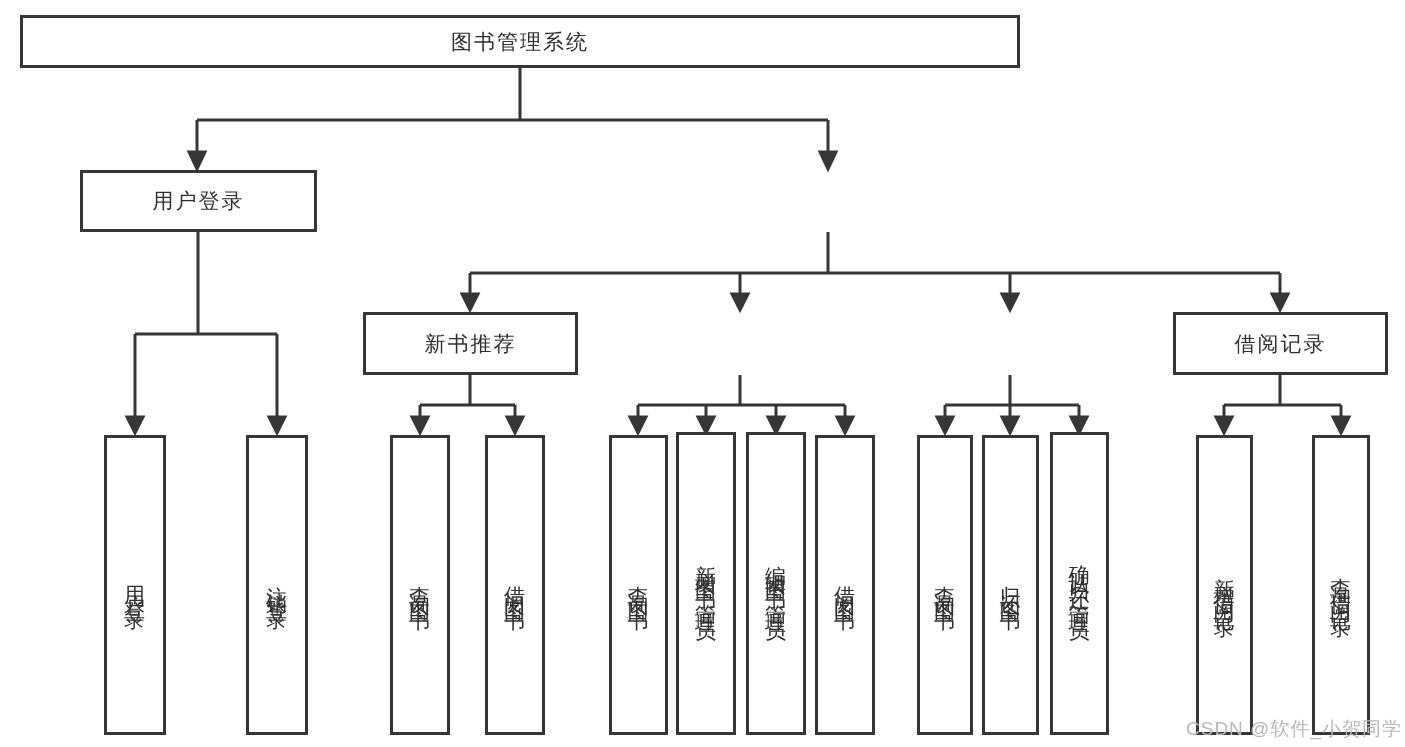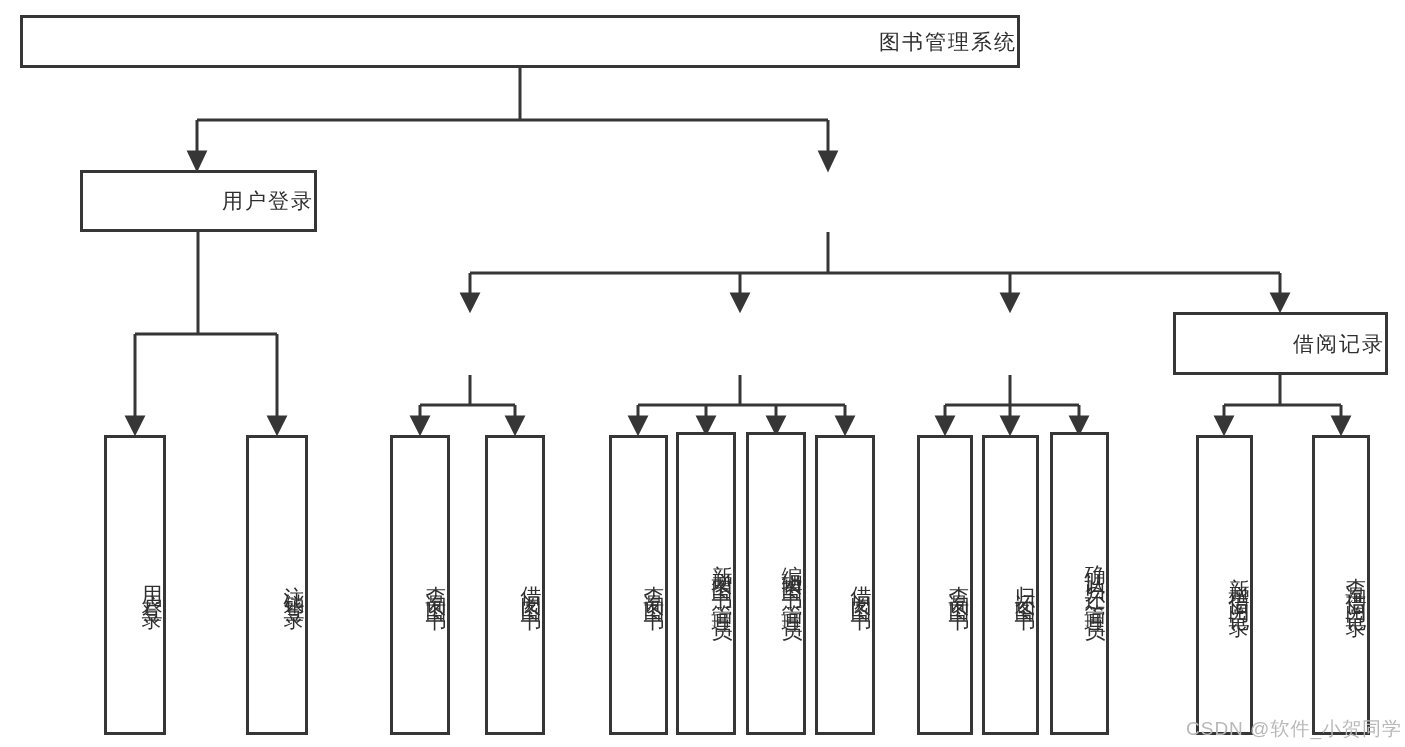--- a/index.html
+++ b/index.html
@@ -19,21 +19,21 @@
     left: 0; top: 0;
     pointer-events: none;
   }
 
   .box {
     position: absolute;
     background: #ffffff;
     border: 3px solid #363636;
     display: flex;
     align-items: center;
-    justify-content: flex-end;
+    justify-content: center;
     color: #2f2f2f;
   }
 
   .hbox span {
     font-size: 21px;
     letter-spacing: 2px;
     white-space: nowrap;
   }
 
   .vbox span {
@@ -119,20 +119,23 @@
   </svg>
 
   <div class="box hbox" style="left:20px;top:15px;width:1000px;height:53px">
     <span>图书管理系统</span>
   </div>
 
   <div class="box hbox" style="left:80px;top:170px;width:237px;height:62px">
     <span>用户登录</span>
   </div>
 
+  <div class="box hbox" style="left:363px;top:312px;width:215px;height:63px">
+    <span>新书推荐</span>
+  </div>
   <div class="box hbox" style="left:1173px;top:312px;width:215px;height:63px">
     <span>借阅记录</span>
   </div>
 
   <div class="box vbox" style="left:104px;top:435px;width:62px;height:300px">
     <span>用户登录</span>
   </div>
   <div class="box vbox" style="left:246px;top:435px;width:62px;height:300px">
     <span>注销登录</span>
   </div>

